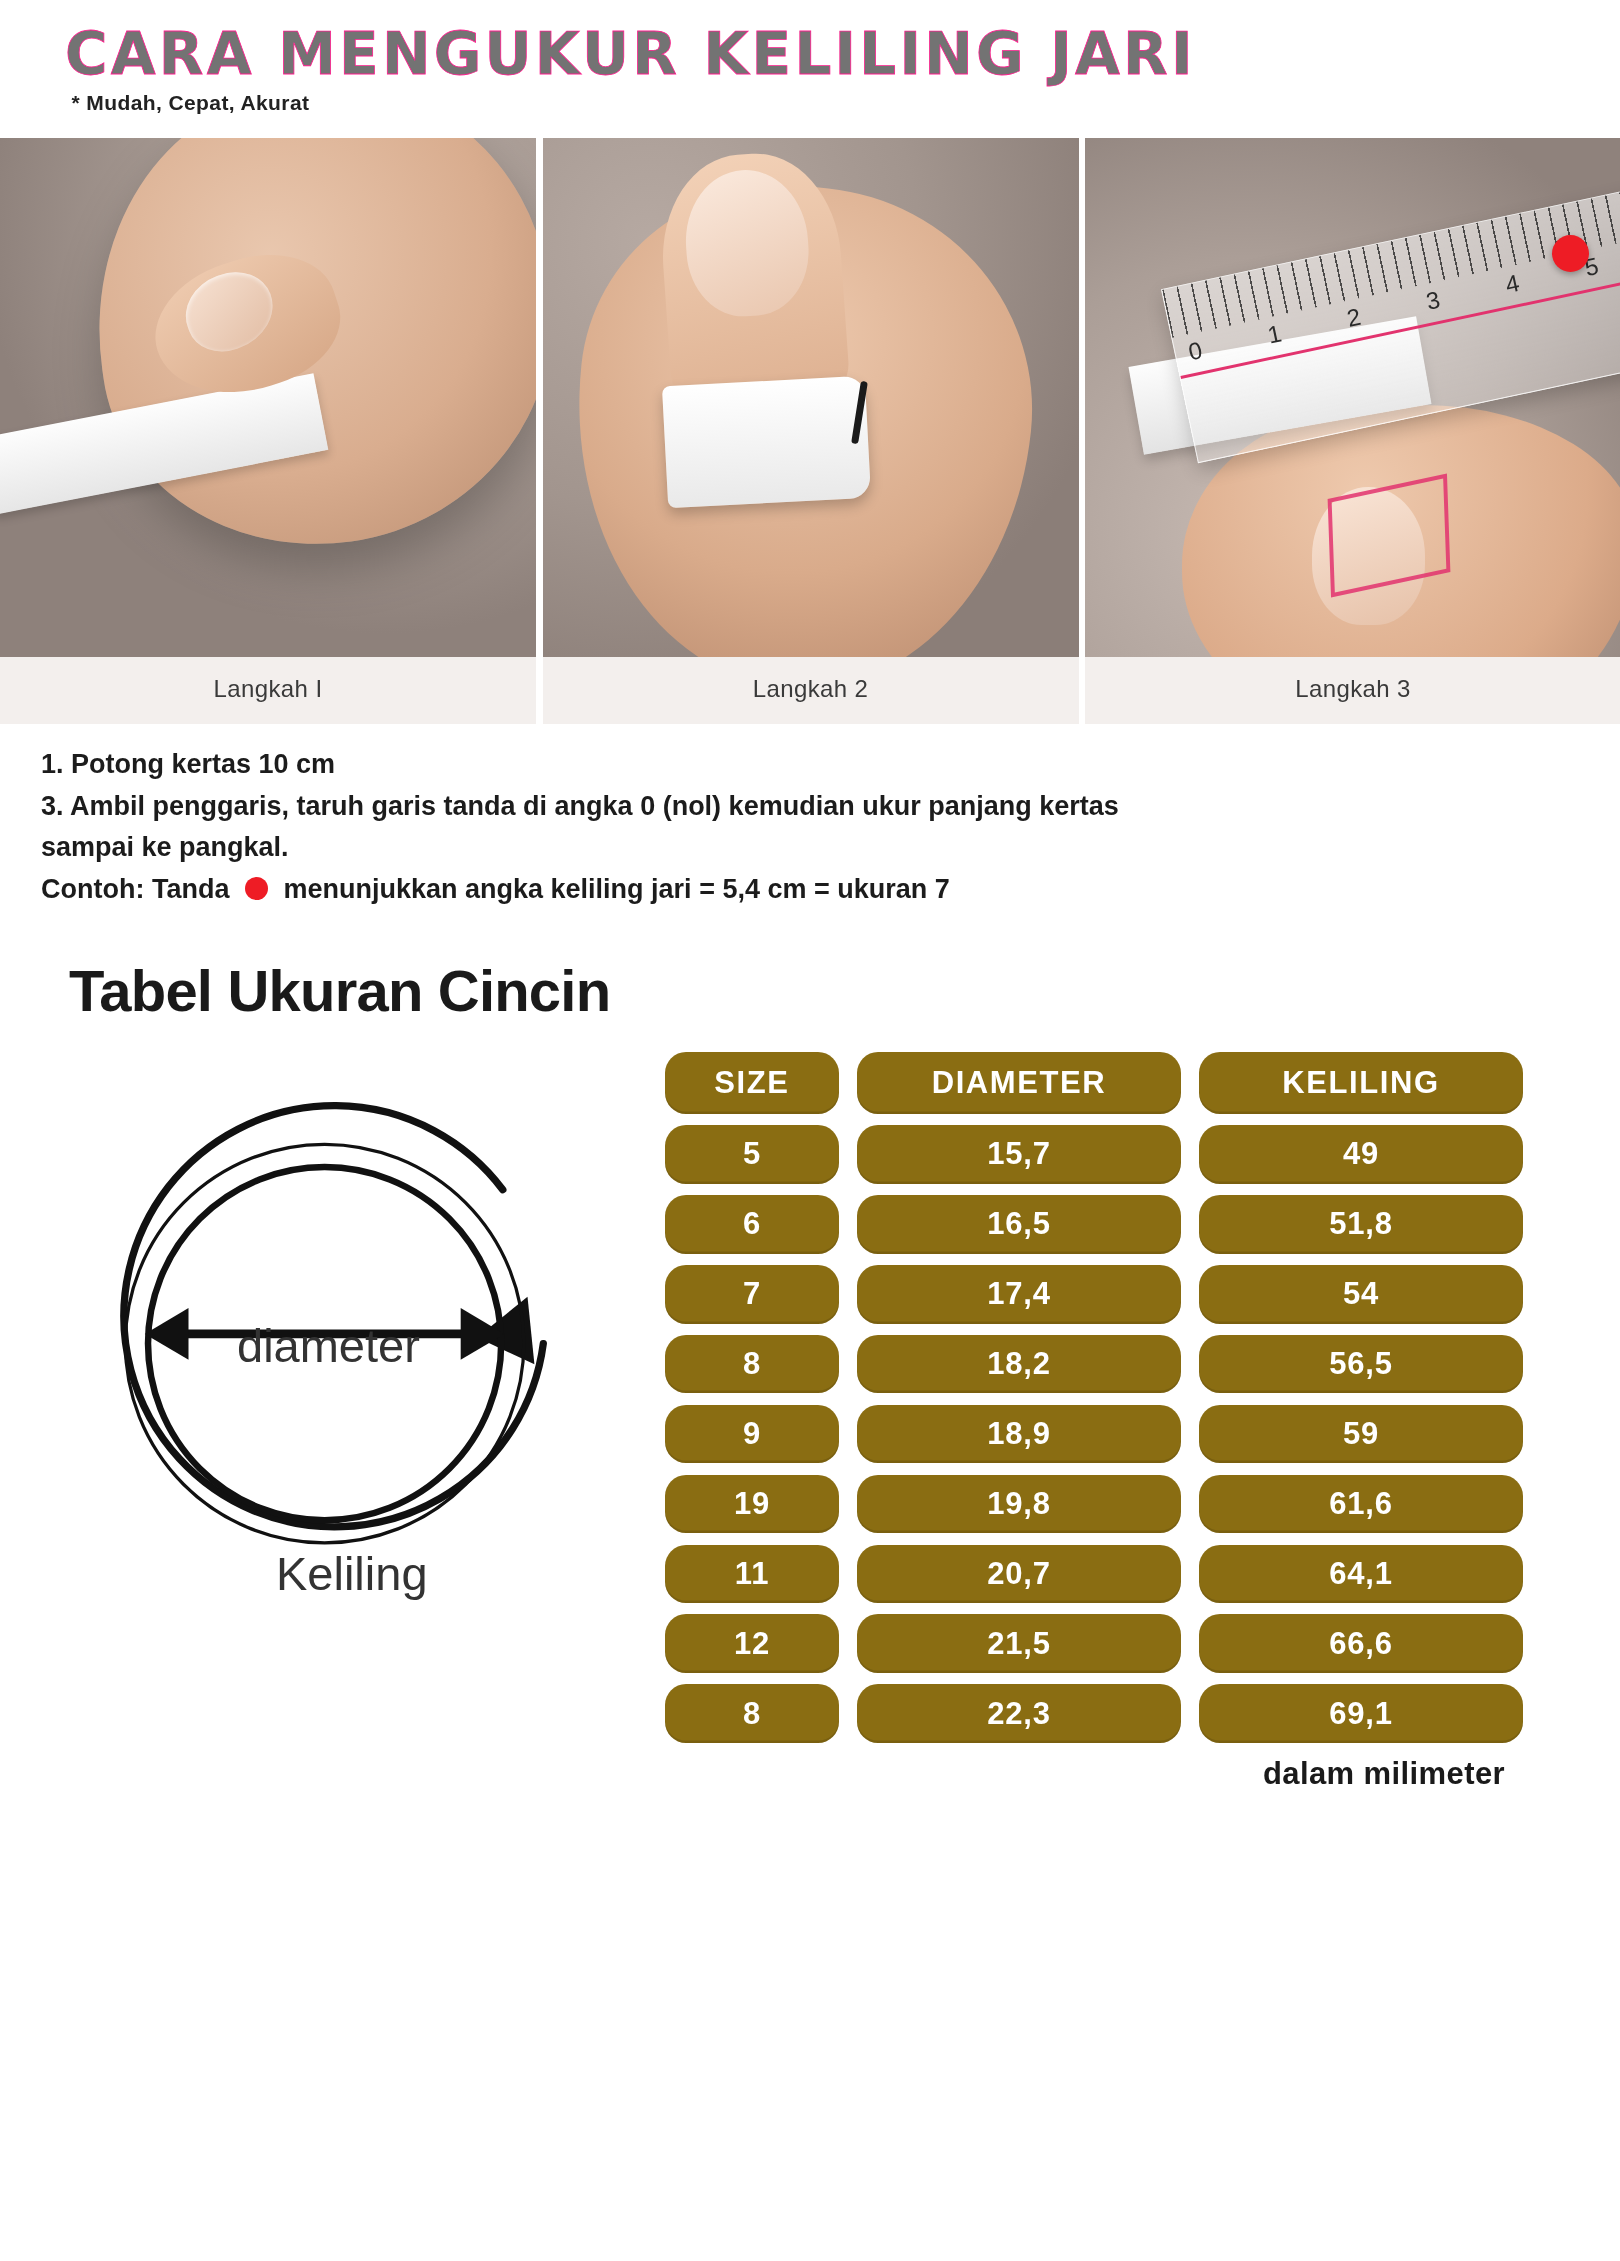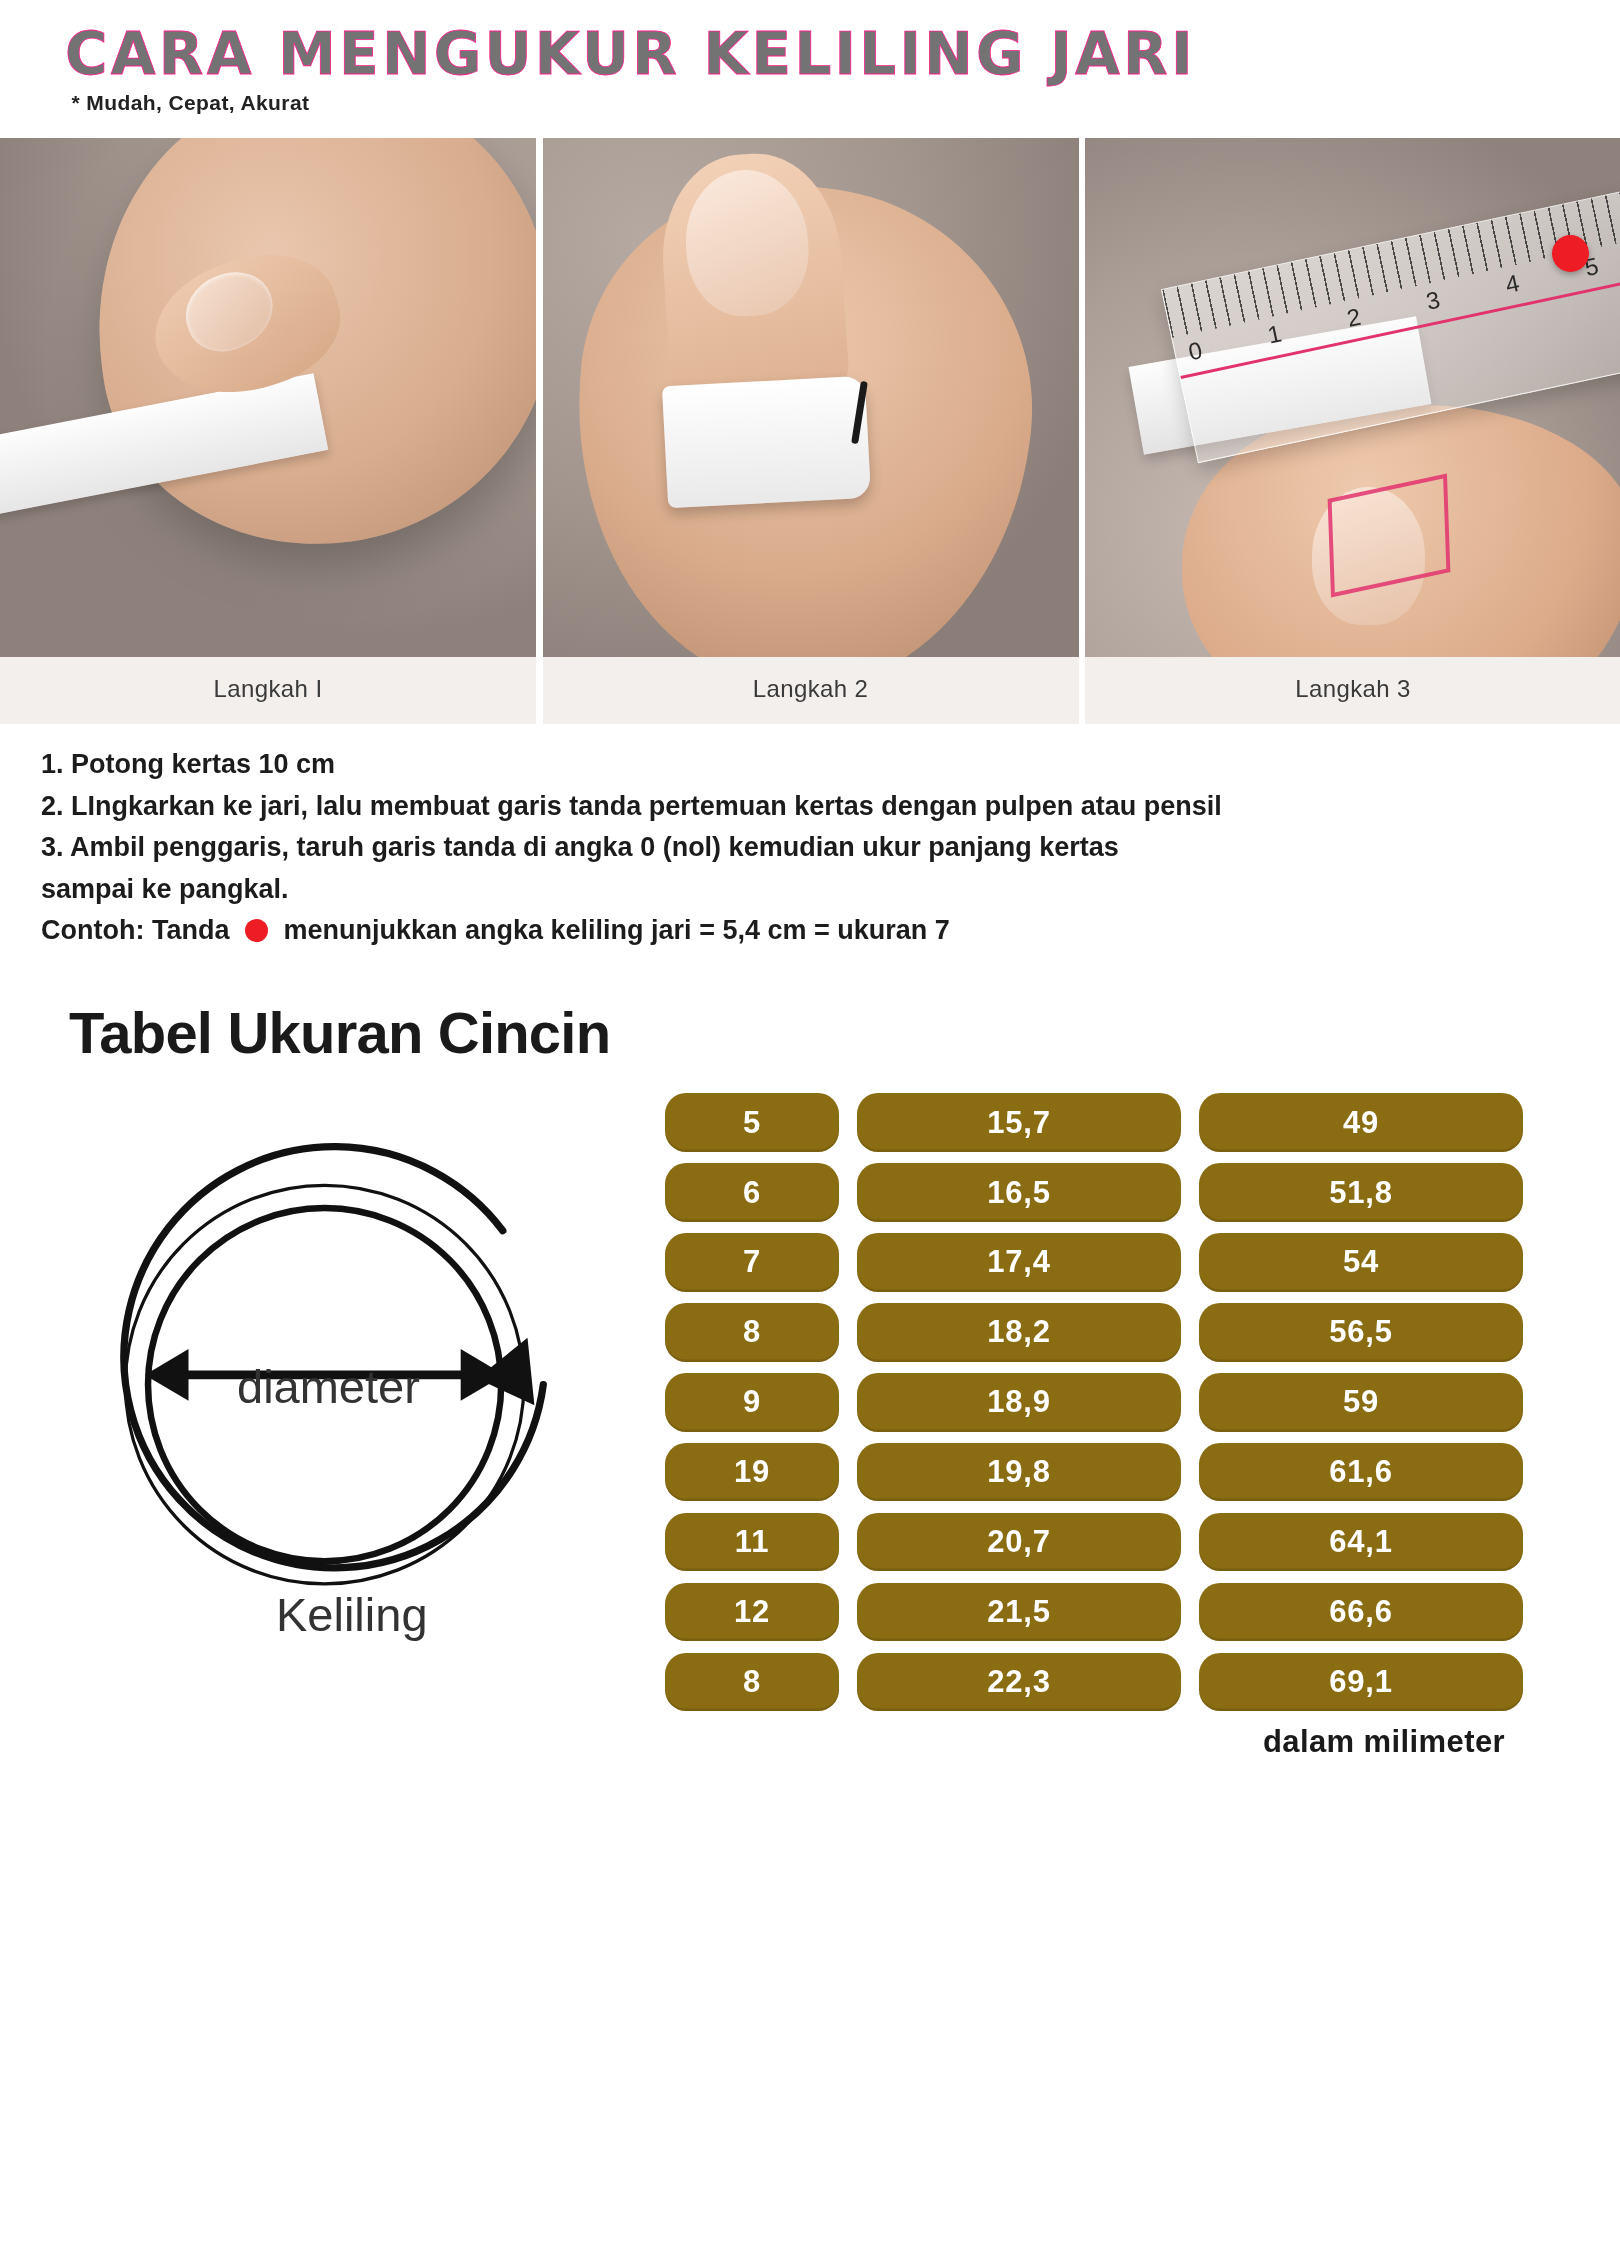--- a/index.html
+++ b/index.html
@@ -376,21 +376,20 @@
         <div class="ph3-pink"></div>
         <div class="ph3-dot"></div>
       </div>
       <div class="step-caption">Langkah 3</div>
     </div>
 
   </div>
 
   <div class="instructions">
     <p>1. Potong kertas 10 cm</p>
-    <p>2. LIngkarkan ke jari, lalu membuat garis tanda pertemuan kertas dengan pulpen atau pensil</p>
     <p>3. Ambil penggaris, taruh garis tanda di angka 0 (nol) kemudian ukur panjang kertas</p>
     <p>sampai ke pangkal.</p>
     <p>
       <span>Contoh: Tanda</span>
       <span class="red-dot-inline"></span>
       <span>menunjukkan angka keliling jari = 5,4 cm = ukuran  7</span>
     </p>
   </div>
 
   <div class="table-title">Tabel Ukuran Cincin</div>
@@ -409,20 +408,25 @@
         <line x1="148" y1="348" x2="532" y2="348" stroke="#111" stroke-width="11"></line>
         <path d="M 118 348 L 172 316 L 172 380 Z" fill="#111"></path>
         <path d="M 562 348 L 508 316 L 508 380 Z" fill="#111"></path>
       </svg>
       <div class="diag-label-d">diameter</div>
       <div class="diag-label-k">Keliling</div>
     </div>
 
     <div class="ring-table">
 
+      <div class="rt-row rt-head">
+        <div class="rt-cell c-size">SIZE</div>
+        <div class="rt-cell c-diam">DIAMETER</div>
+        <div class="rt-cell c-kel">KELILING</div>
+      </div>
 
       <div class="rt-row">
         <div class="rt-cell c-size">5</div>
         <div class="rt-cell c-diam">15,7</div>
         <div class="rt-cell c-kel">49</div>
       </div>
       <div class="rt-row">
         <div class="rt-cell c-size">6</div>
         <div class="rt-cell c-diam">16,5</div>
         <div class="rt-cell c-kel">51,8</div>

